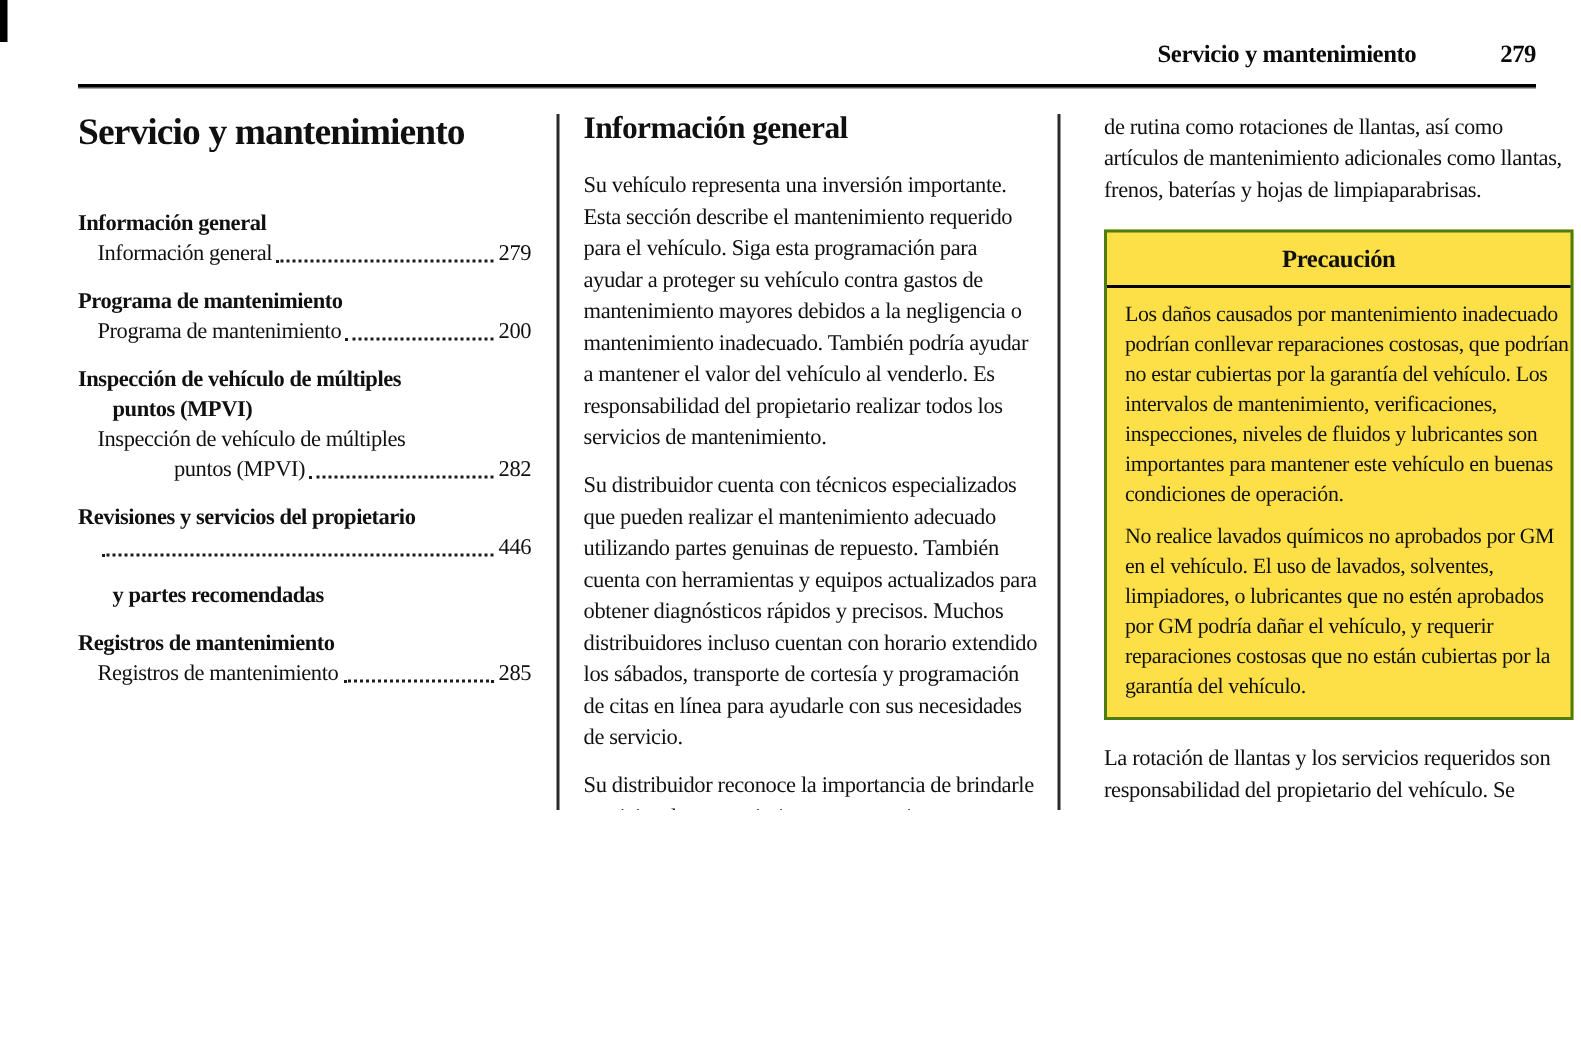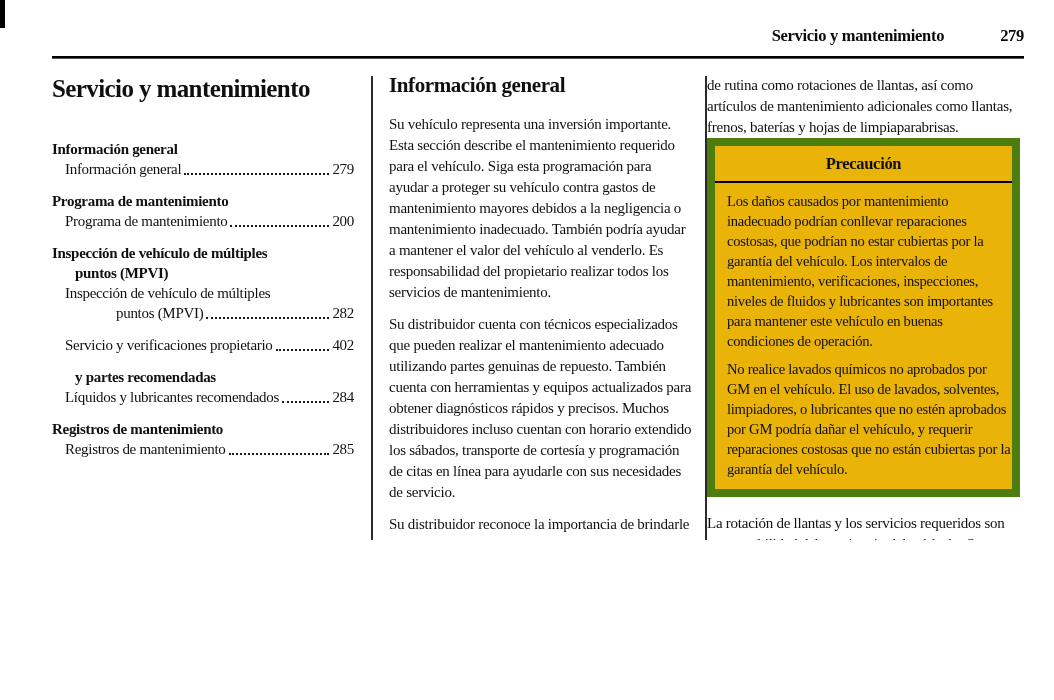--- a/index.html
+++ b/index.html
@@ -44,21 +44,21 @@
     position: absolute;
     width: 2px;
     background: #2a2a2a;
   }
   .divider.d1 { left: 371px; top: 76px; height: 584px; }
   .divider.d2 { left: 705px; top: 76px; height: 596px; }
 
   .col { position: absolute; top: 75px; }
   .col1 { left: 52px;  width: 302px; }
   .col2 { left: 389px; width: 303px; top: 72px; }
-  .col3 { left: 707px; width: 313px; }
+  .col3 { left: 736px; width: 313px; }
 
   .chapter-title {
     font-size: 25px;
     font-weight: bold;
     letter-spacing: -0.6px;
     line-height: 28px;
     margin-bottom: 36px;
     white-space: nowrap;
   }
   .toc { font-size: 15px; line-height: 20px; letter-spacing: -0.3px; }
@@ -90,22 +90,23 @@
   .body-par {
     font-size: 15px;
     line-height: 21px;
     letter-spacing: -0.25px;
     margin-bottom: 11px;
     text-align: left;
   }
   .col3 .body-par.intro { margin-bottom: 0; }
 
   .caution-box {
-    border: 8px solid #4d7c0f;
-    background: #eab308;
+    margin-top: 15px;
+    border: 2px solid #4d7c0f;
+    background: #fde047;
   }
   .caution-header {
     text-align: center;
     font-weight: bold;
     font-size: 16.5px;
     letter-spacing: -0.3px;
     padding: 8px 4px 7px 4px;
     border-bottom: 2px solid #000;
   }
   .caution-body { padding: 8px 0 10px 12px; }
@@ -171,39 +172,34 @@
           <div class="entry-pre">Inspección de vehículo de múltiples</div>
           <div class="toc-line indent2">
             <span class="entry-label">puntos (MPVI)</span>
             <span class="dots"></span>
             <span class="entry-page">282</span>
           </div>
         </div>
       </div>
 
       <div class="toc-section">
-        <div class="toc-entry">
-          <div class="toc-line">
-            <span class="entry-label">Servicio y verificaciones propietario</span>
-            <span class="dots"></span>
-            <span class="entry-page">402</span>
+        <div class="toc-heading">
+          <div>Revisiones y servicios del propietario</div>
+        </div>
+        <div class="toc-entry">
+          <div class="toc-line">
+            <span class="dots"></span>
+            <span class="entry-page">446</span>
           </div>
         </div>
       </div>
 
       <div class="toc-section">
         <div class="toc-heading">
           <div class="h2nd">y partes recomendadas</div>
-        </div>
-        <div class="toc-entry">
-          <div class="toc-line">
-            <span class="entry-label">Líquidos y lubricantes recomendados</span>
-            <span class="dots"></span>
-            <span class="entry-page">284</span>
-          </div>
         </div>
       </div>
 
       <div class="toc-section">
         <div class="toc-heading">
           <div>Registros de mantenimiento</div>
         </div>
         <div class="toc-entry">
           <div class="toc-line">
             <span class="entry-label">Registros de mantenimiento</span>

